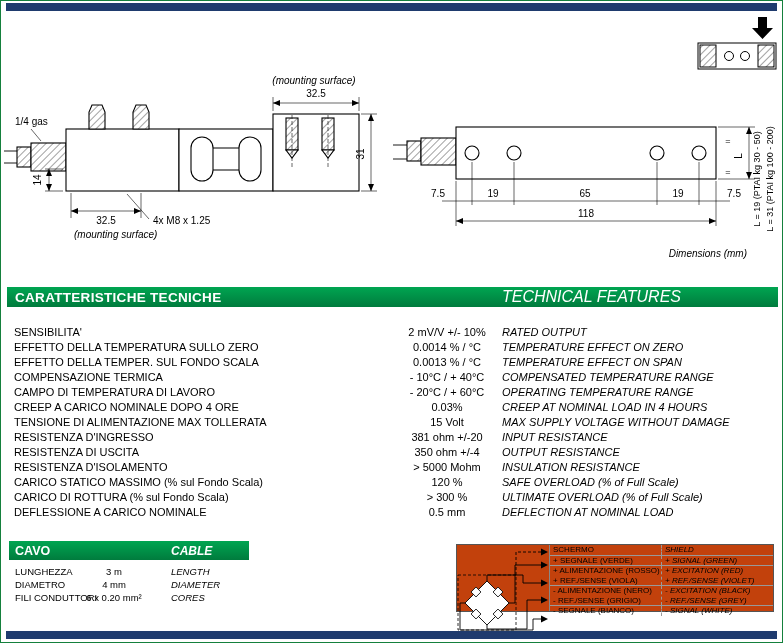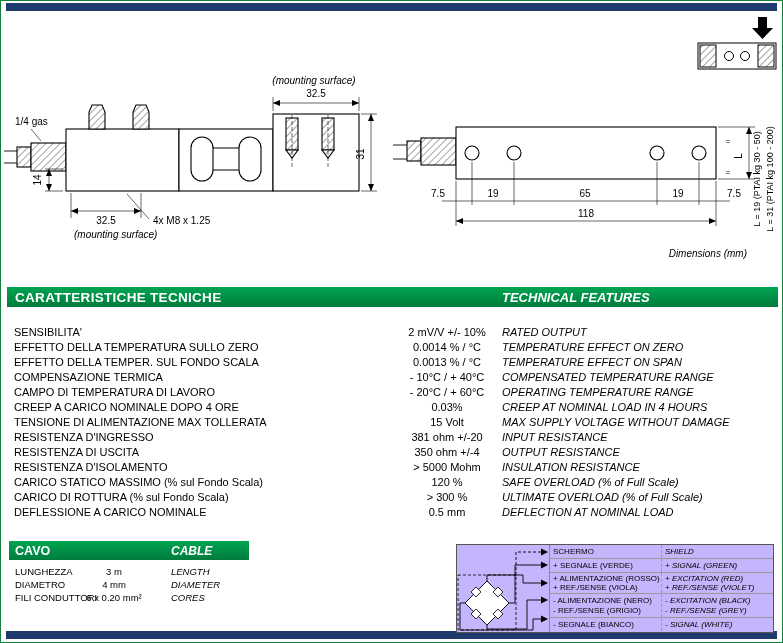--- a/index.html
+++ b/index.html
@@ -15,38 +15,38 @@
   svg text { fill:#000; font-family:"Liberation Sans",sans-serif; }
   .dim   { font-size:10px; }
   .note  { font-size:10px; font-style:italic; }
   .small { font-size:9px; }
 
   .green-bar { background:linear-gradient(180deg, var(--green,#00A551), var(--green_dark,#007B3D)); color:#fff; }
 
   .spec { position:absolute; top:286px; left:6px; width:771px; }
   .spec-header { display:grid; grid-template-columns:385px 110px 1fr; align-items:center; height:20px; }
   .spec-header .h-it { font-weight:bold; font-size:13.5px; padding-left:8px; letter-spacing:.3px; }
-  .spec-header .h-en { font-weight:bold; font-style:italic; font-size:13px; }
+  .spec-header .h-en { font-weight:normal; font-style:italic; font-size:16px; }
   .spec-rows { padding-top:17px; }
   .spec-row { display:grid; grid-template-columns:385px 110px 1fr; align-items:center; height:15px; font-size:11px; }
   .spec-row .c-it { padding-left:7px; white-space:nowrap; }
   .spec-row .c-val { text-align:center; white-space:nowrap; }
   .spec-row .c-en { font-style:italic; white-space:nowrap; }
 
   .cable { position:absolute; top:540px; left:8px; width:240px; }
   .cable-header { display:grid; grid-template-columns:76px 58px 1fr; align-items:center; height:19px; }
   .cable-header .h-it { font-weight:bold; font-size:12.5px; padding-left:6px; }
   .cable-header .h-en { font-weight:bold; font-style:italic; font-size:12px; padding-left:28px; }
   .cable-rows { padding-top:5px; }
   .cable-row { display:grid; grid-template-columns:76px 58px 1fr; align-items:center; height:13px; font-size:9.5px; }
   .cable-row .c-it { padding-left:6px; white-space:nowrap; }
   .cable-row .c-val { text-align:center; white-space:nowrap; }
   .cable-row .c-en { font-style:italic; padding-left:28px; white-space:nowrap; }
 
-  .wiring { position:absolute; top:543px; left:455px; width:318px; height:89px; border:1px solid #555; display:flex; background:#c4b5fd; }
+  .wiring { position:absolute; top:543px; left:455px; width:318px; height:68px; border:1px solid #555; display:flex; background:#c2410c; }
   .wiring-schematic { width:92px; flex:none; }
   .wiring-table { flex:1; display:flex; flex-direction:column; border-left:1px solid #888; }
   .w-row { display:flex; }
   .w-row + .w-row { border-top:1px solid #999; }
   .w-it { width:112px; border-right:1px dashed #999; padding:0 3px; display:flex; flex-direction:column; justify-content:center; font-size:8px; line-height:9.5px; white-space:nowrap; }
   .w-en { flex:1; padding:0 3px; display:flex; flex-direction:column; justify-content:center; font-size:8px; line-height:9.5px; font-style:italic; white-space:nowrap; }
   .w-h13{height:13px} .w-h14{height:14px} .w-h21{height:21px} .w-h24{height:24px}
 </style>
 </head>
 <body>

